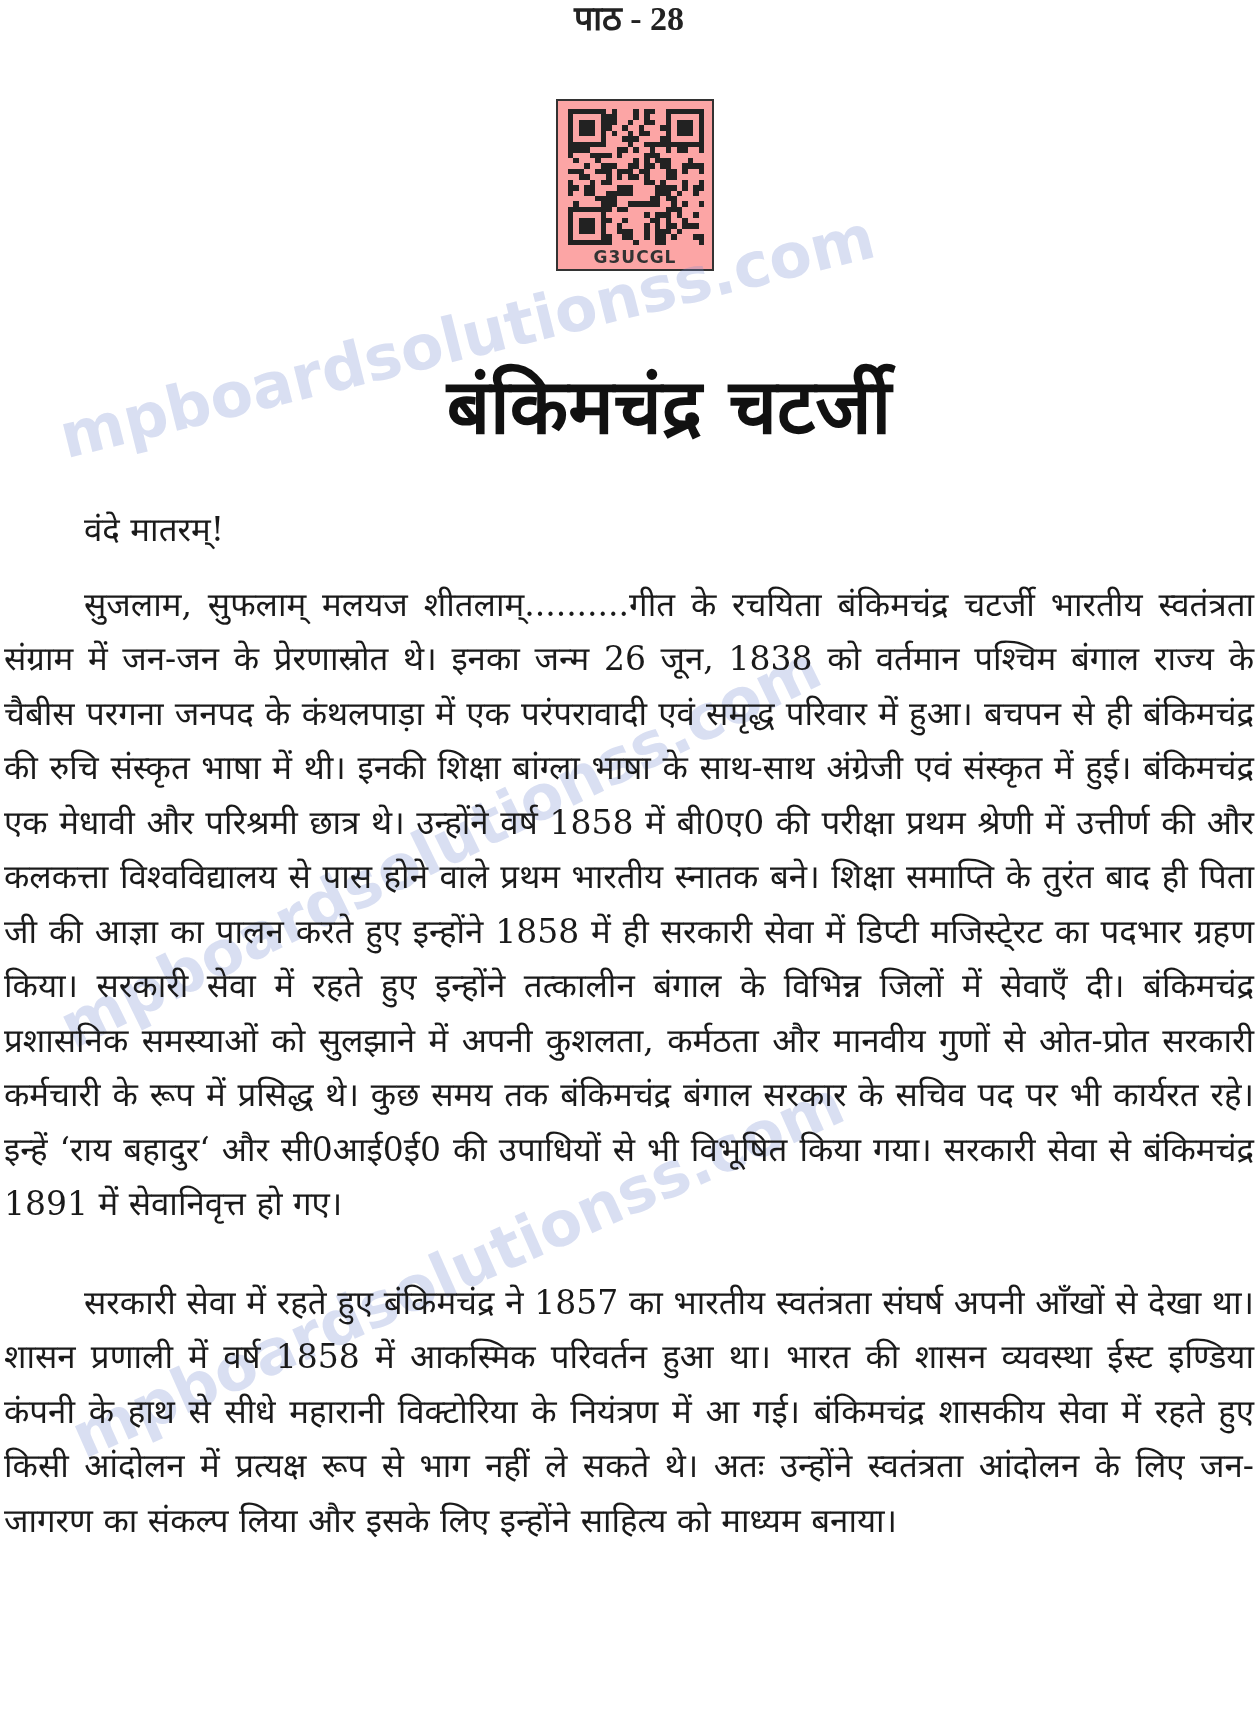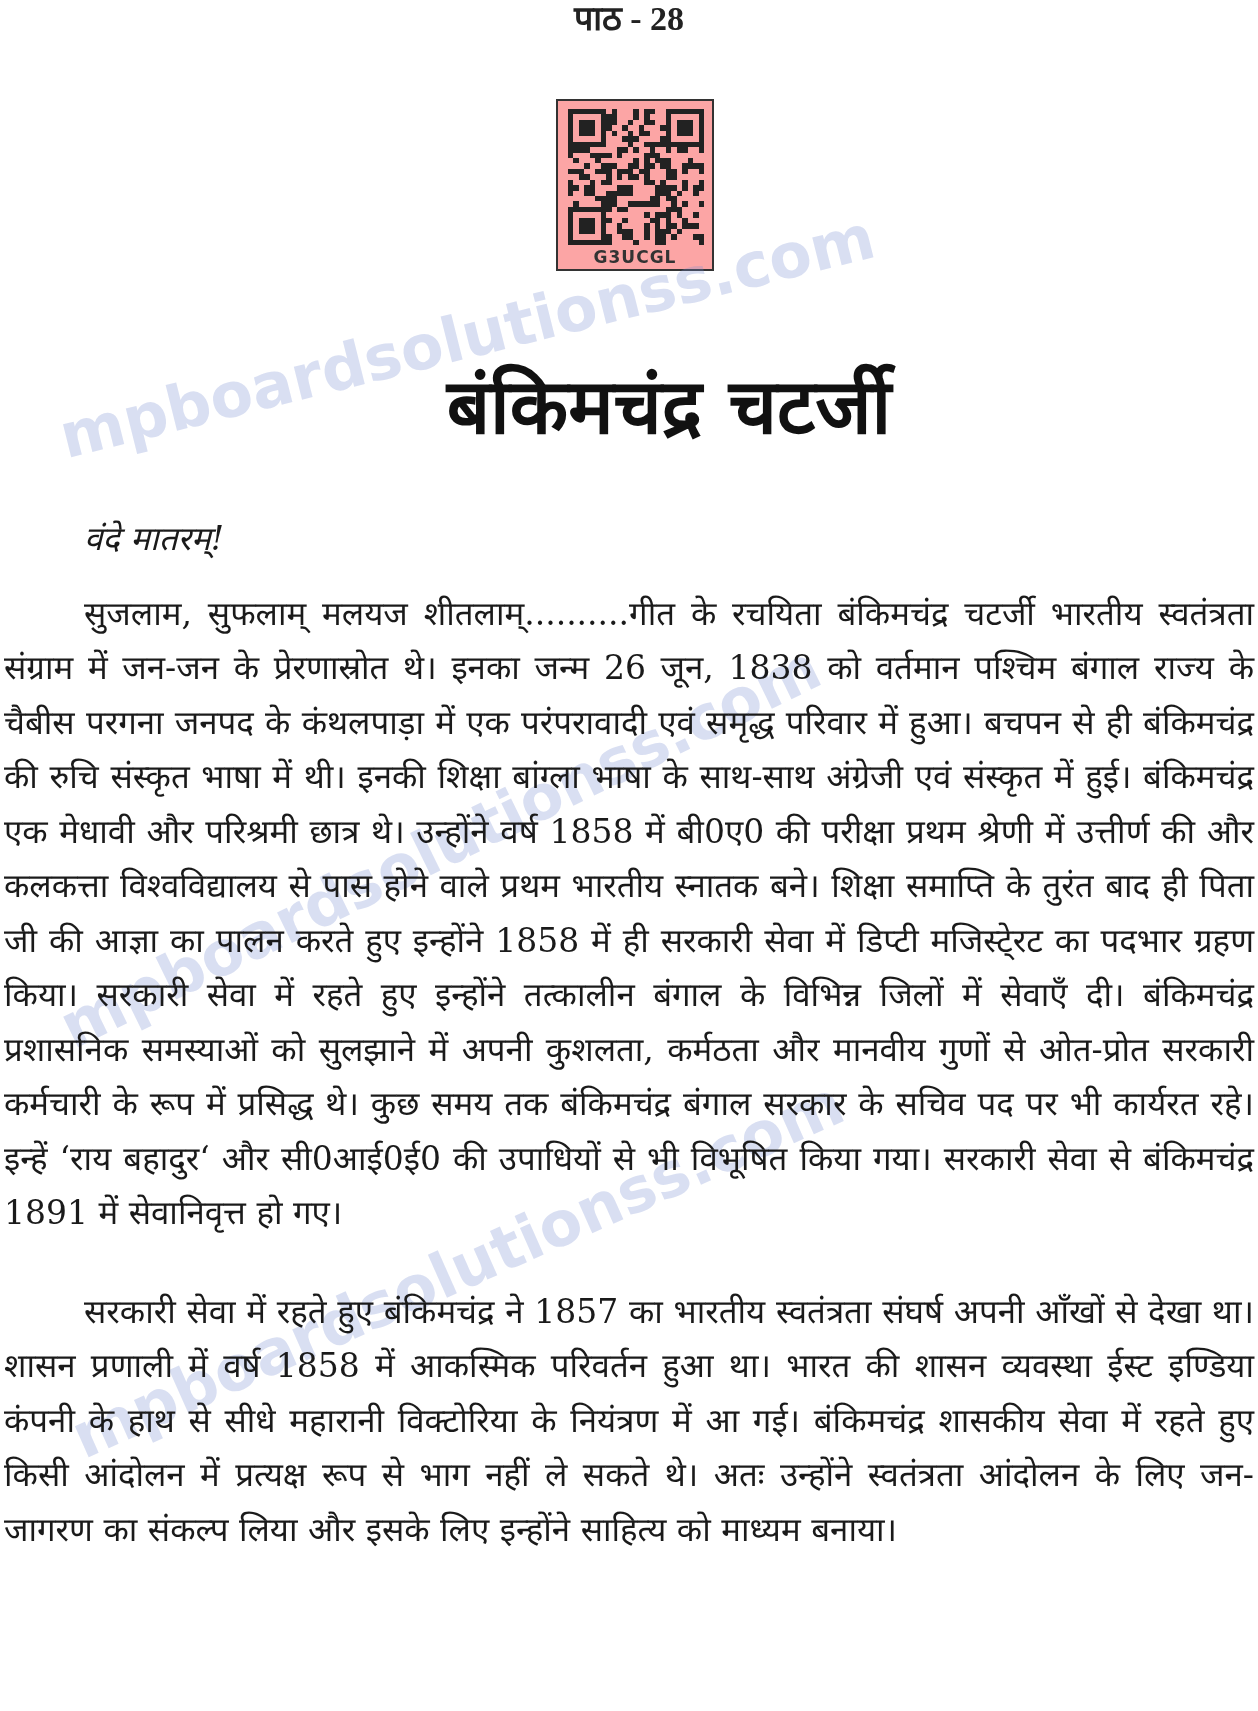--- a/index.html
+++ b/index.html
@@ -34,21 +34,21 @@
     }
     .watermark {
       position: absolute; font-family: "DejaVu Sans", sans-serif; font-weight: bold;
       color: rgba(120,140,210,0.28); white-space: nowrap; pointer-events: none;
       transform-origin: left bottom;
     }
     .content {
       position: absolute; left: 4px; top: 500px; width: 1250px;
       font-size: 33px; line-height: 54.5px;
     }
-    .salutation { padding-left: 80px; margin: 12px 0 20px 0; font-style: italic; }
+    .salutation { padding-left: 80px; margin: 3px 0 20px 0; }
     .para { margin: 0; text-indent: 80px; text-align: justify; }
     .para + .para { margin-top: 44px; }
   </style>
 </head>
 <body>
 
 <div class="page-label">पाठ - 28</div>
 
 <div class="qr-box">
   <div class="qr-grid" id="qr-grid">

